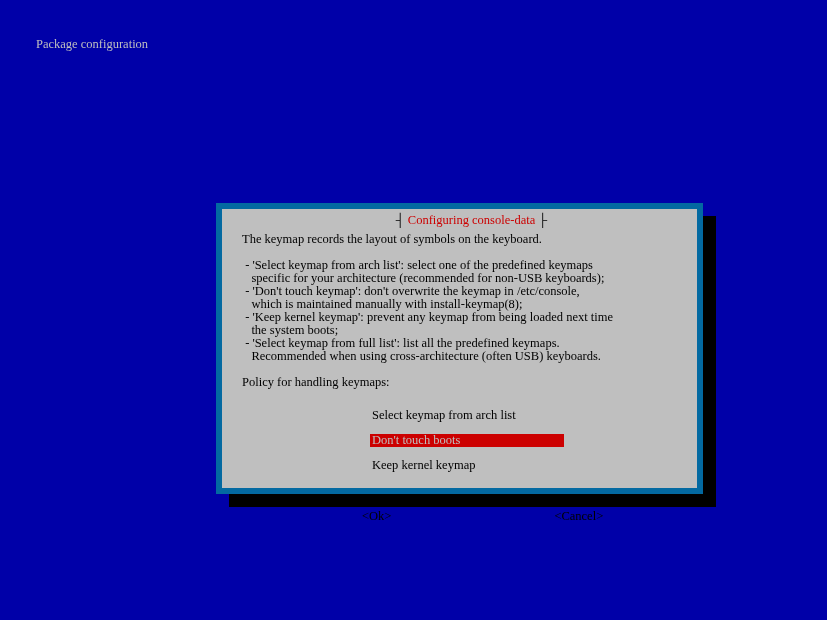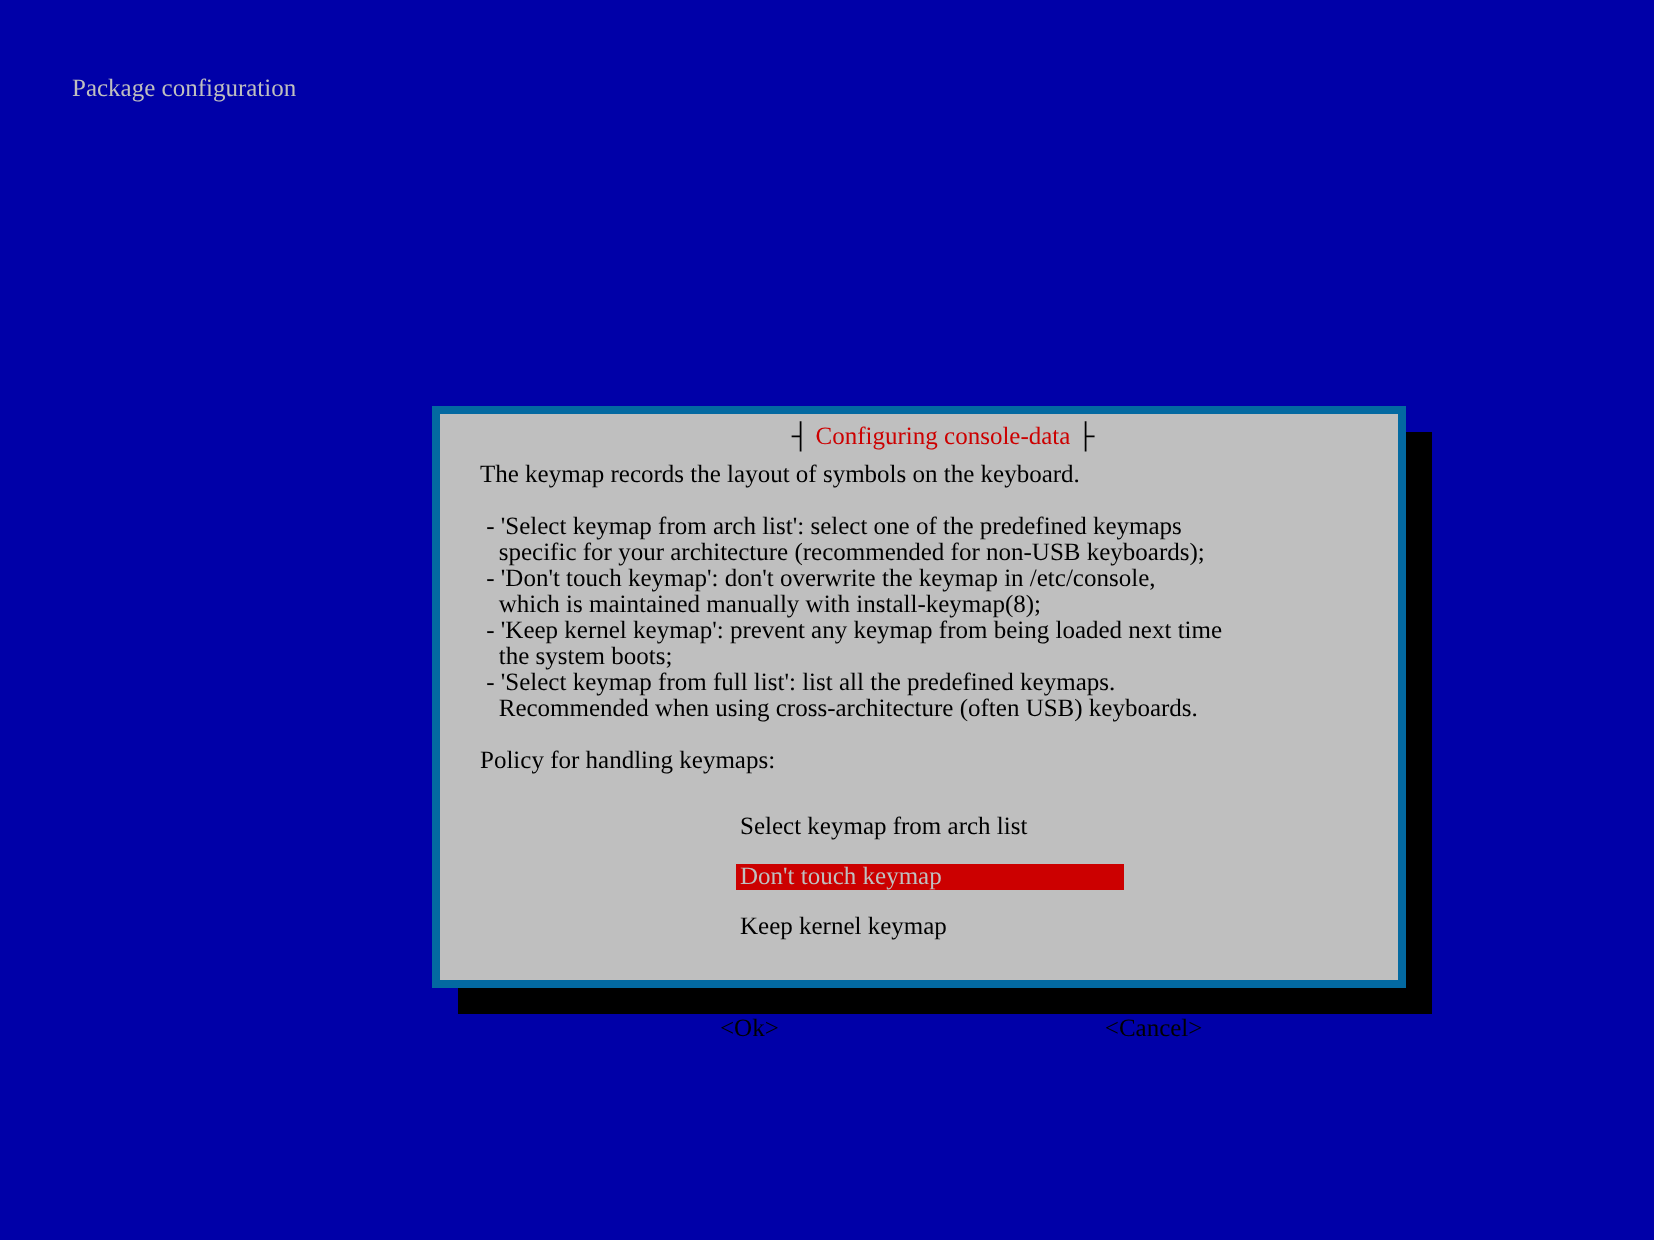--- a/index.html
+++ b/index.html
@@ -33,21 +33,21 @@
       top: 13px;
       width: 487px;
       height: 291px;
       background: #000000;
     }
     .dialog {
       position: relative;
       width: 487px;
       height: 291px;
       background: #bfbfbf;
-      border: 4px solid #0369a1;
+      border: 6px solid #0369a1;
     }
     .dialog-title {
       position: absolute;
       top: -7px;
       left: 50%;
       transform: translateX(-50%);
       background: #bfbfbf;
       color: #cc0000;
       padding: 0 4px;
       white-space: nowrap;
@@ -109,21 +109,21 @@
  - 'Don't touch keymap': don't overwrite the keymap in /etc/console,
    which is maintained manually with install-keymap(8);
  - 'Keep kernel keymap': prevent any keymap from being loaded next time
    the system boots;
  - 'Select keymap from full list': list all the predefined keymaps.
    Recommended when using cross-architecture (often USB) keyboards.
 
 Policy for handling keymaps:</div>
     <div class="options-list">
       <div class="option-item">Select keymap from arch list</div>
-      <div class="option-item selected">Don't touch keymap</div>
+      <div class="option-item selected">Don't touch boots</div>
       <div class="option-item">Keep kernel keymap</div>
     </div>
     <div class="buttons">
       <span class="btn btn-ok">&lt;Ok&gt;</span>
       <span class="btn btn-cancel">&lt;Cancel&gt;</span>
     </div>
   </div>
 </div>
 
 </body></html>

